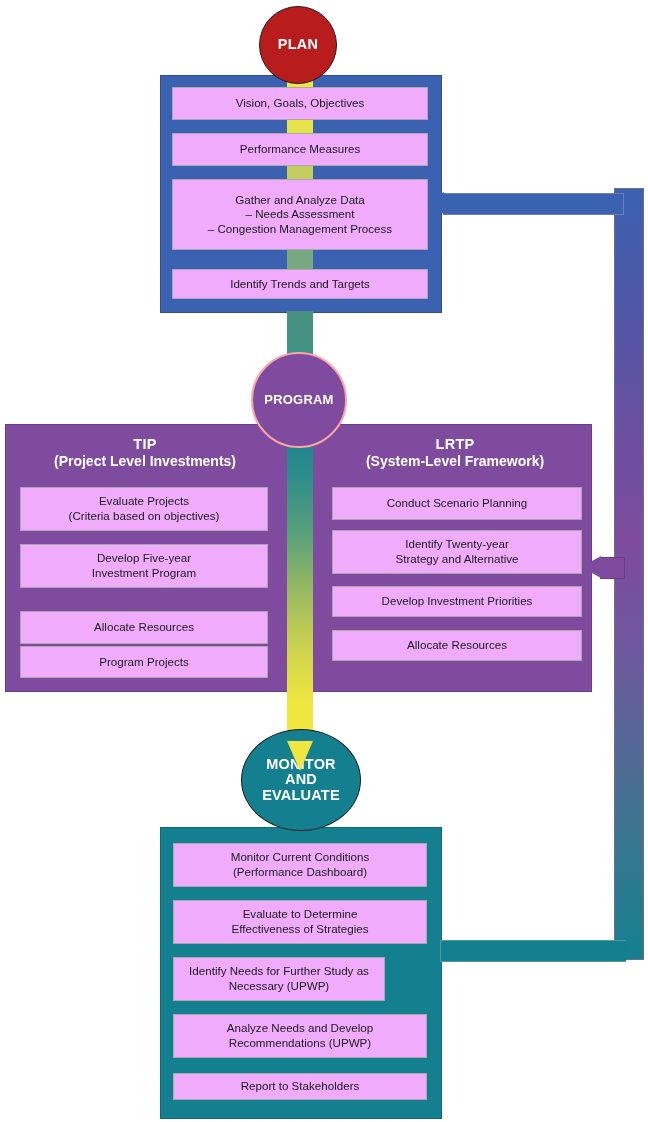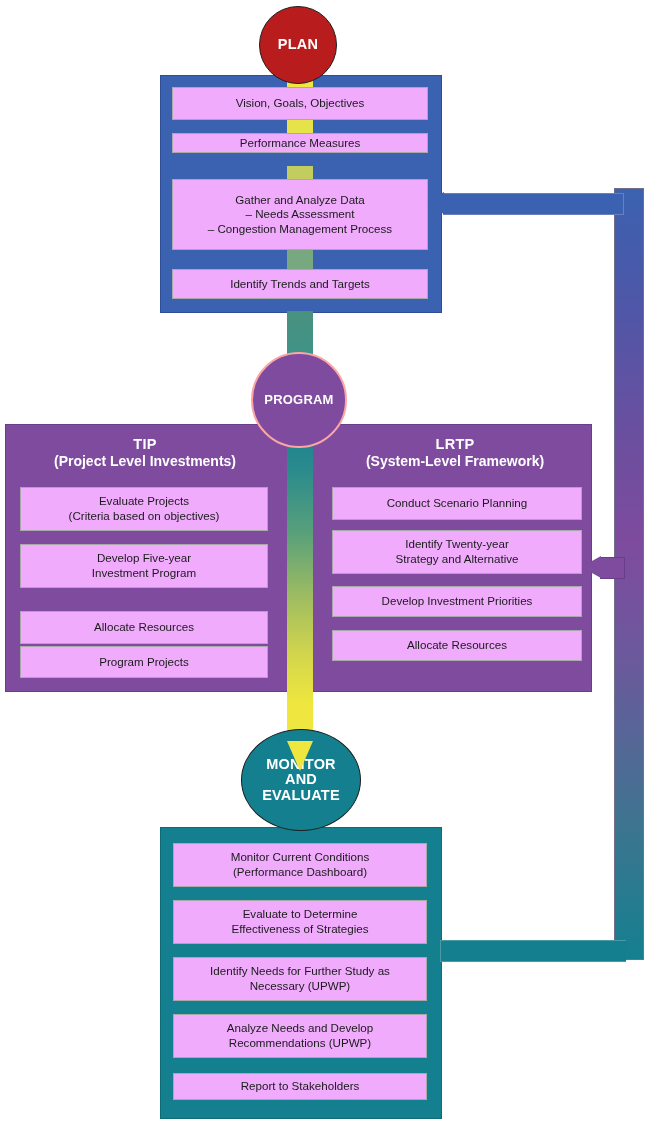--- a/index.html
+++ b/index.html
@@ -49,21 +49,21 @@
 
   <div class="conn" style="left:287px;top:75px;width:26px;height:12px;background:#efe73f;"></div>
   <div class="conn" style="left:287px;top:120px;width:26px;height:19px;background:#e6e24a;"></div>
   <div class="conn" style="left:287px;top:166px;width:26px;height:19px;background:#c3cd5f;"></div>
   <div class="conn" style="left:287px;top:250px;width:26px;height:19px;background:#77a87f;"></div>
 
   <div class="task" style="left:172px;top:87px;width:256px;height:33px;">
     <div><span>Vision, Goals, Objectives</span></div>
   </div>
 
-  <div class="task" style="left:172px;top:133px;width:256px;height:20px;">
+  <div class="task" style="left:172px;top:133px;width:256px;height:33px;">
     <div><span>Performance Measures</span></div>
   </div>
 
   <div class="task" style="left:172px;top:179px;width:256px;height:71px;">
     <div>
       <div>Gather and Analyze Data</div>
       <div>– Needs Assessment</div>
       <div>– Congestion Management Process</div>
     </div>
   </div>
@@ -146,21 +146,21 @@
       <div>Monitor Current Conditions</div>
       <div>(Performance Dashboard)</div>
     </div>
   </div>
   <div class="task" style="left:173px;top:900px;width:254px;height:44px;">
     <div>
       <div>Evaluate to Determine</div>
       <div>Effectiveness of Strategies</div>
     </div>
   </div>
-  <div class="task" style="left:173px;top:957px;width:254px;height:44px;">
+  <div class="task" style="left:173px;top:957px;width:212px;height:44px;">
     <div>
       <div>Identify Needs for Further Study as</div>
       <div>Necessary (UPWP)</div>
     </div>
   </div>
   <div class="task" style="left:173px;top:1014px;width:254px;height:44px;">
     <div>
       <div>Analyze Needs and Develop</div>
       <div>Recommendations (UPWP)</div>
     </div>

